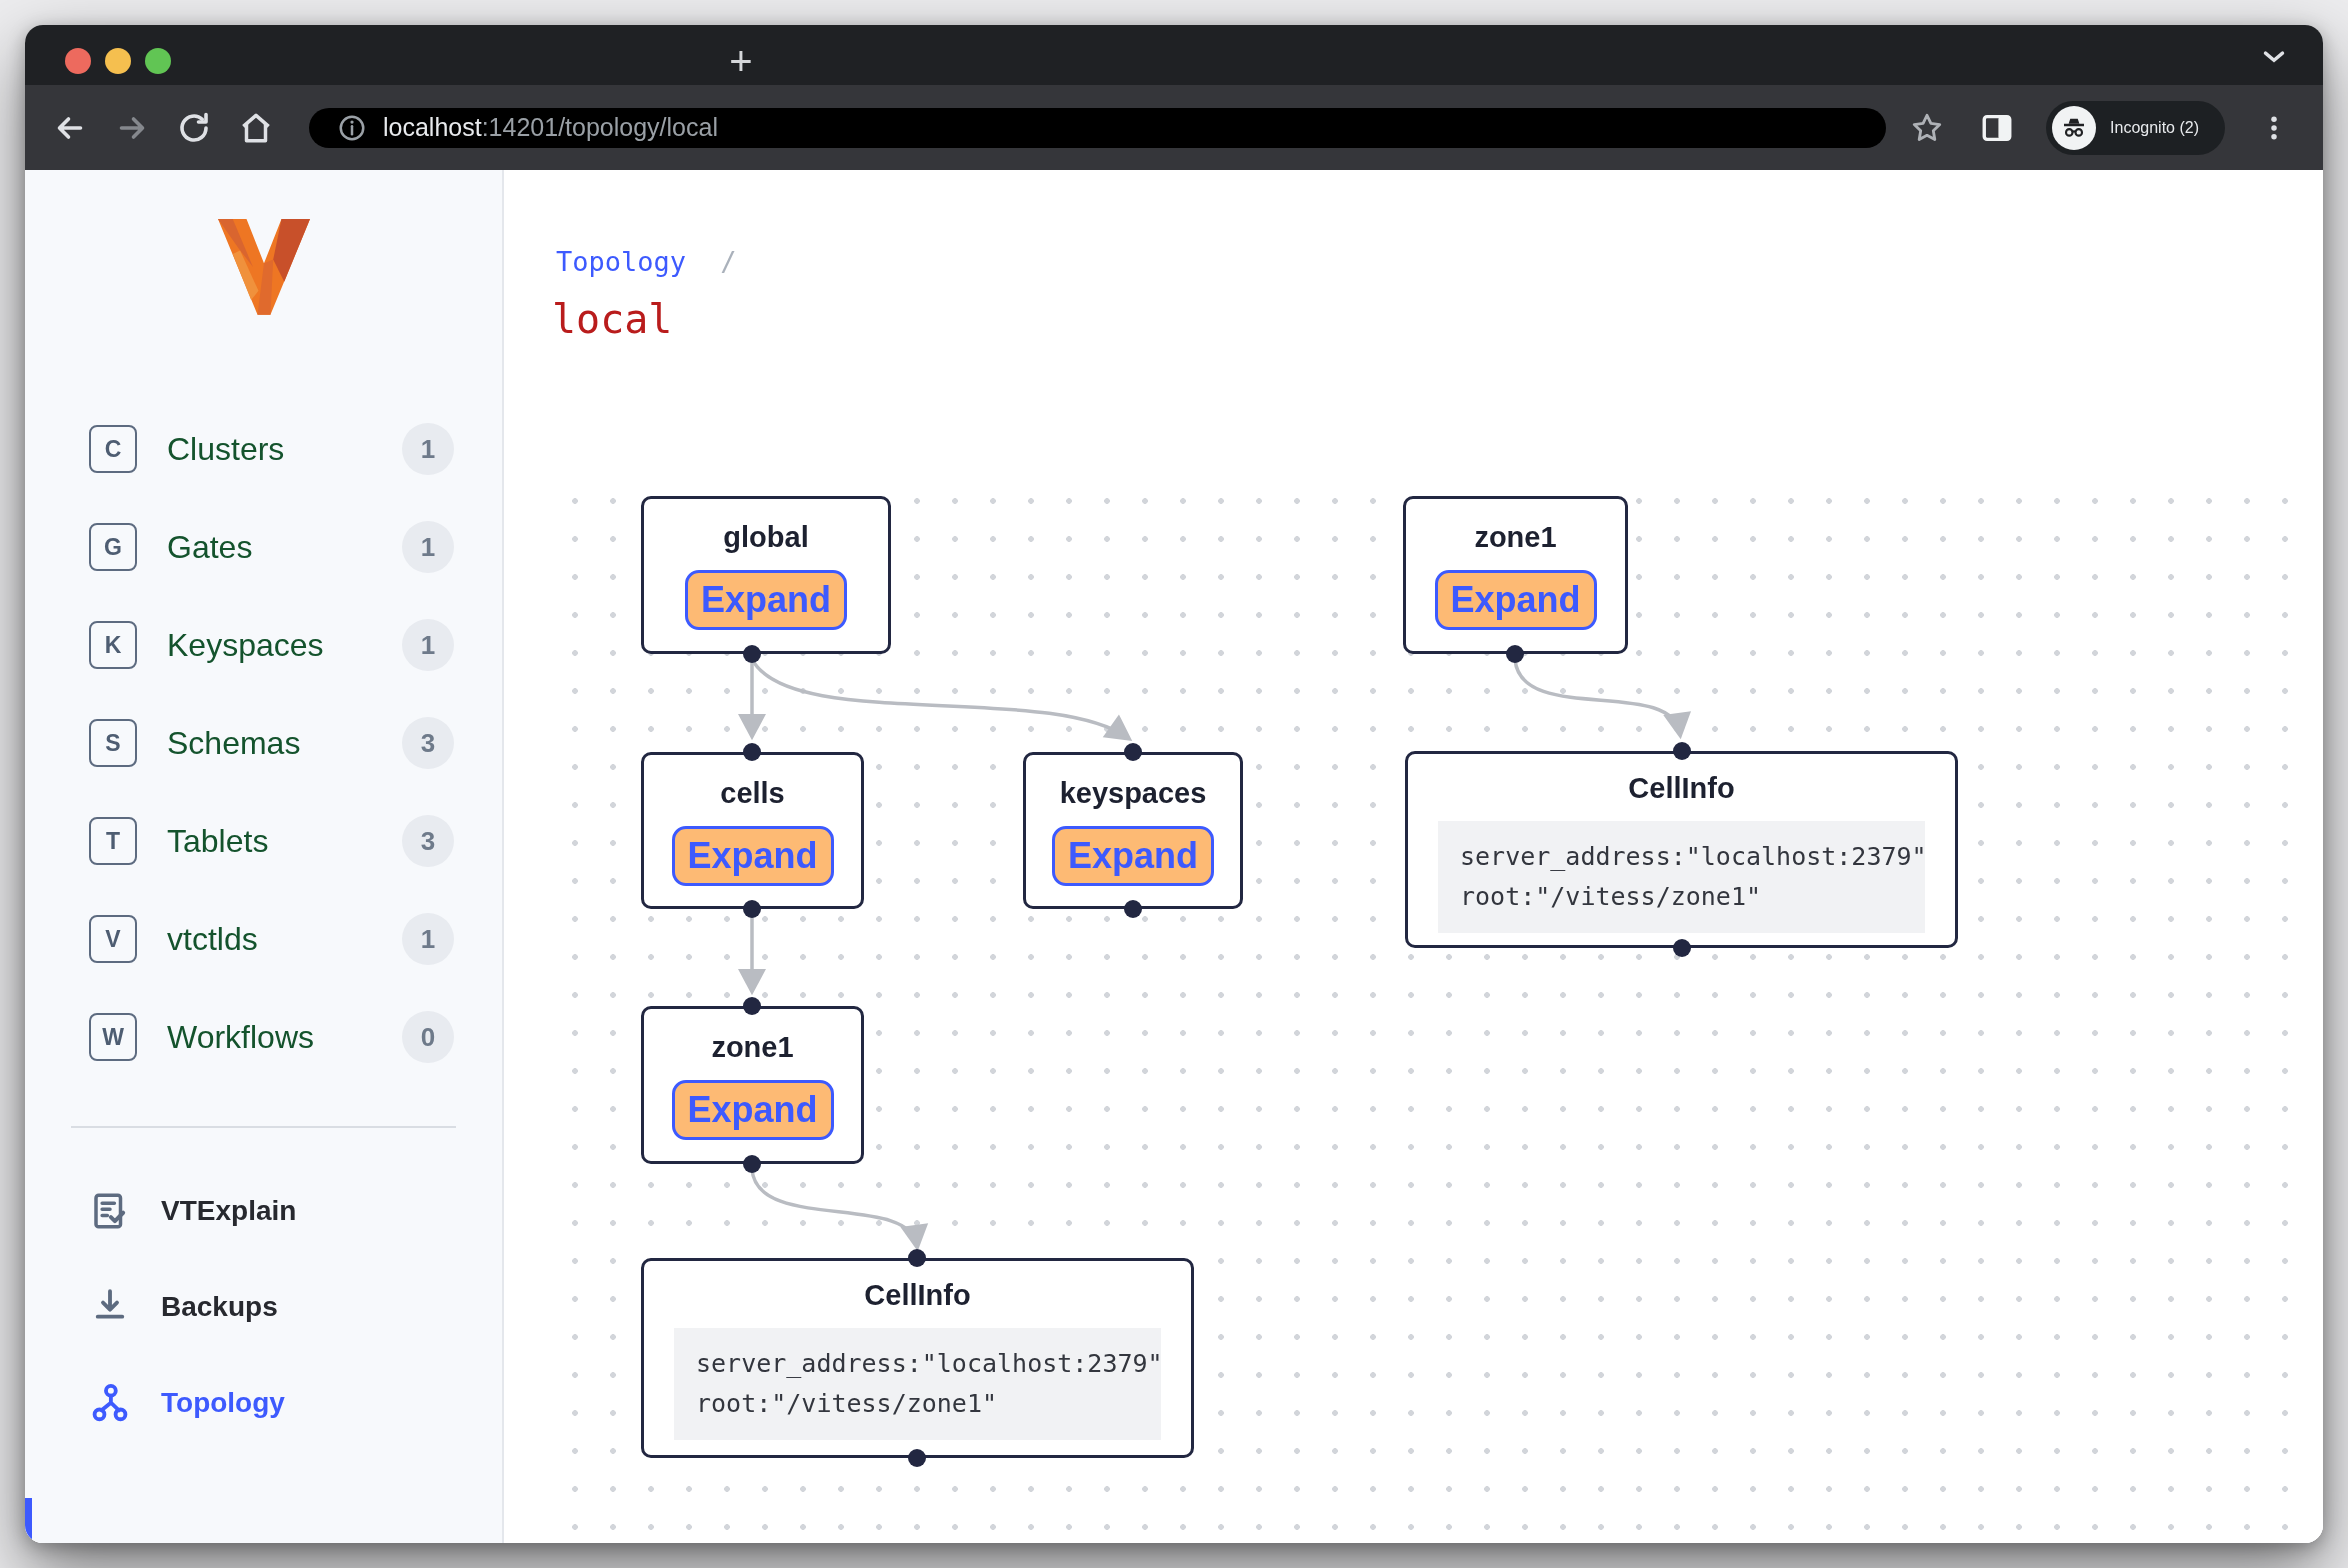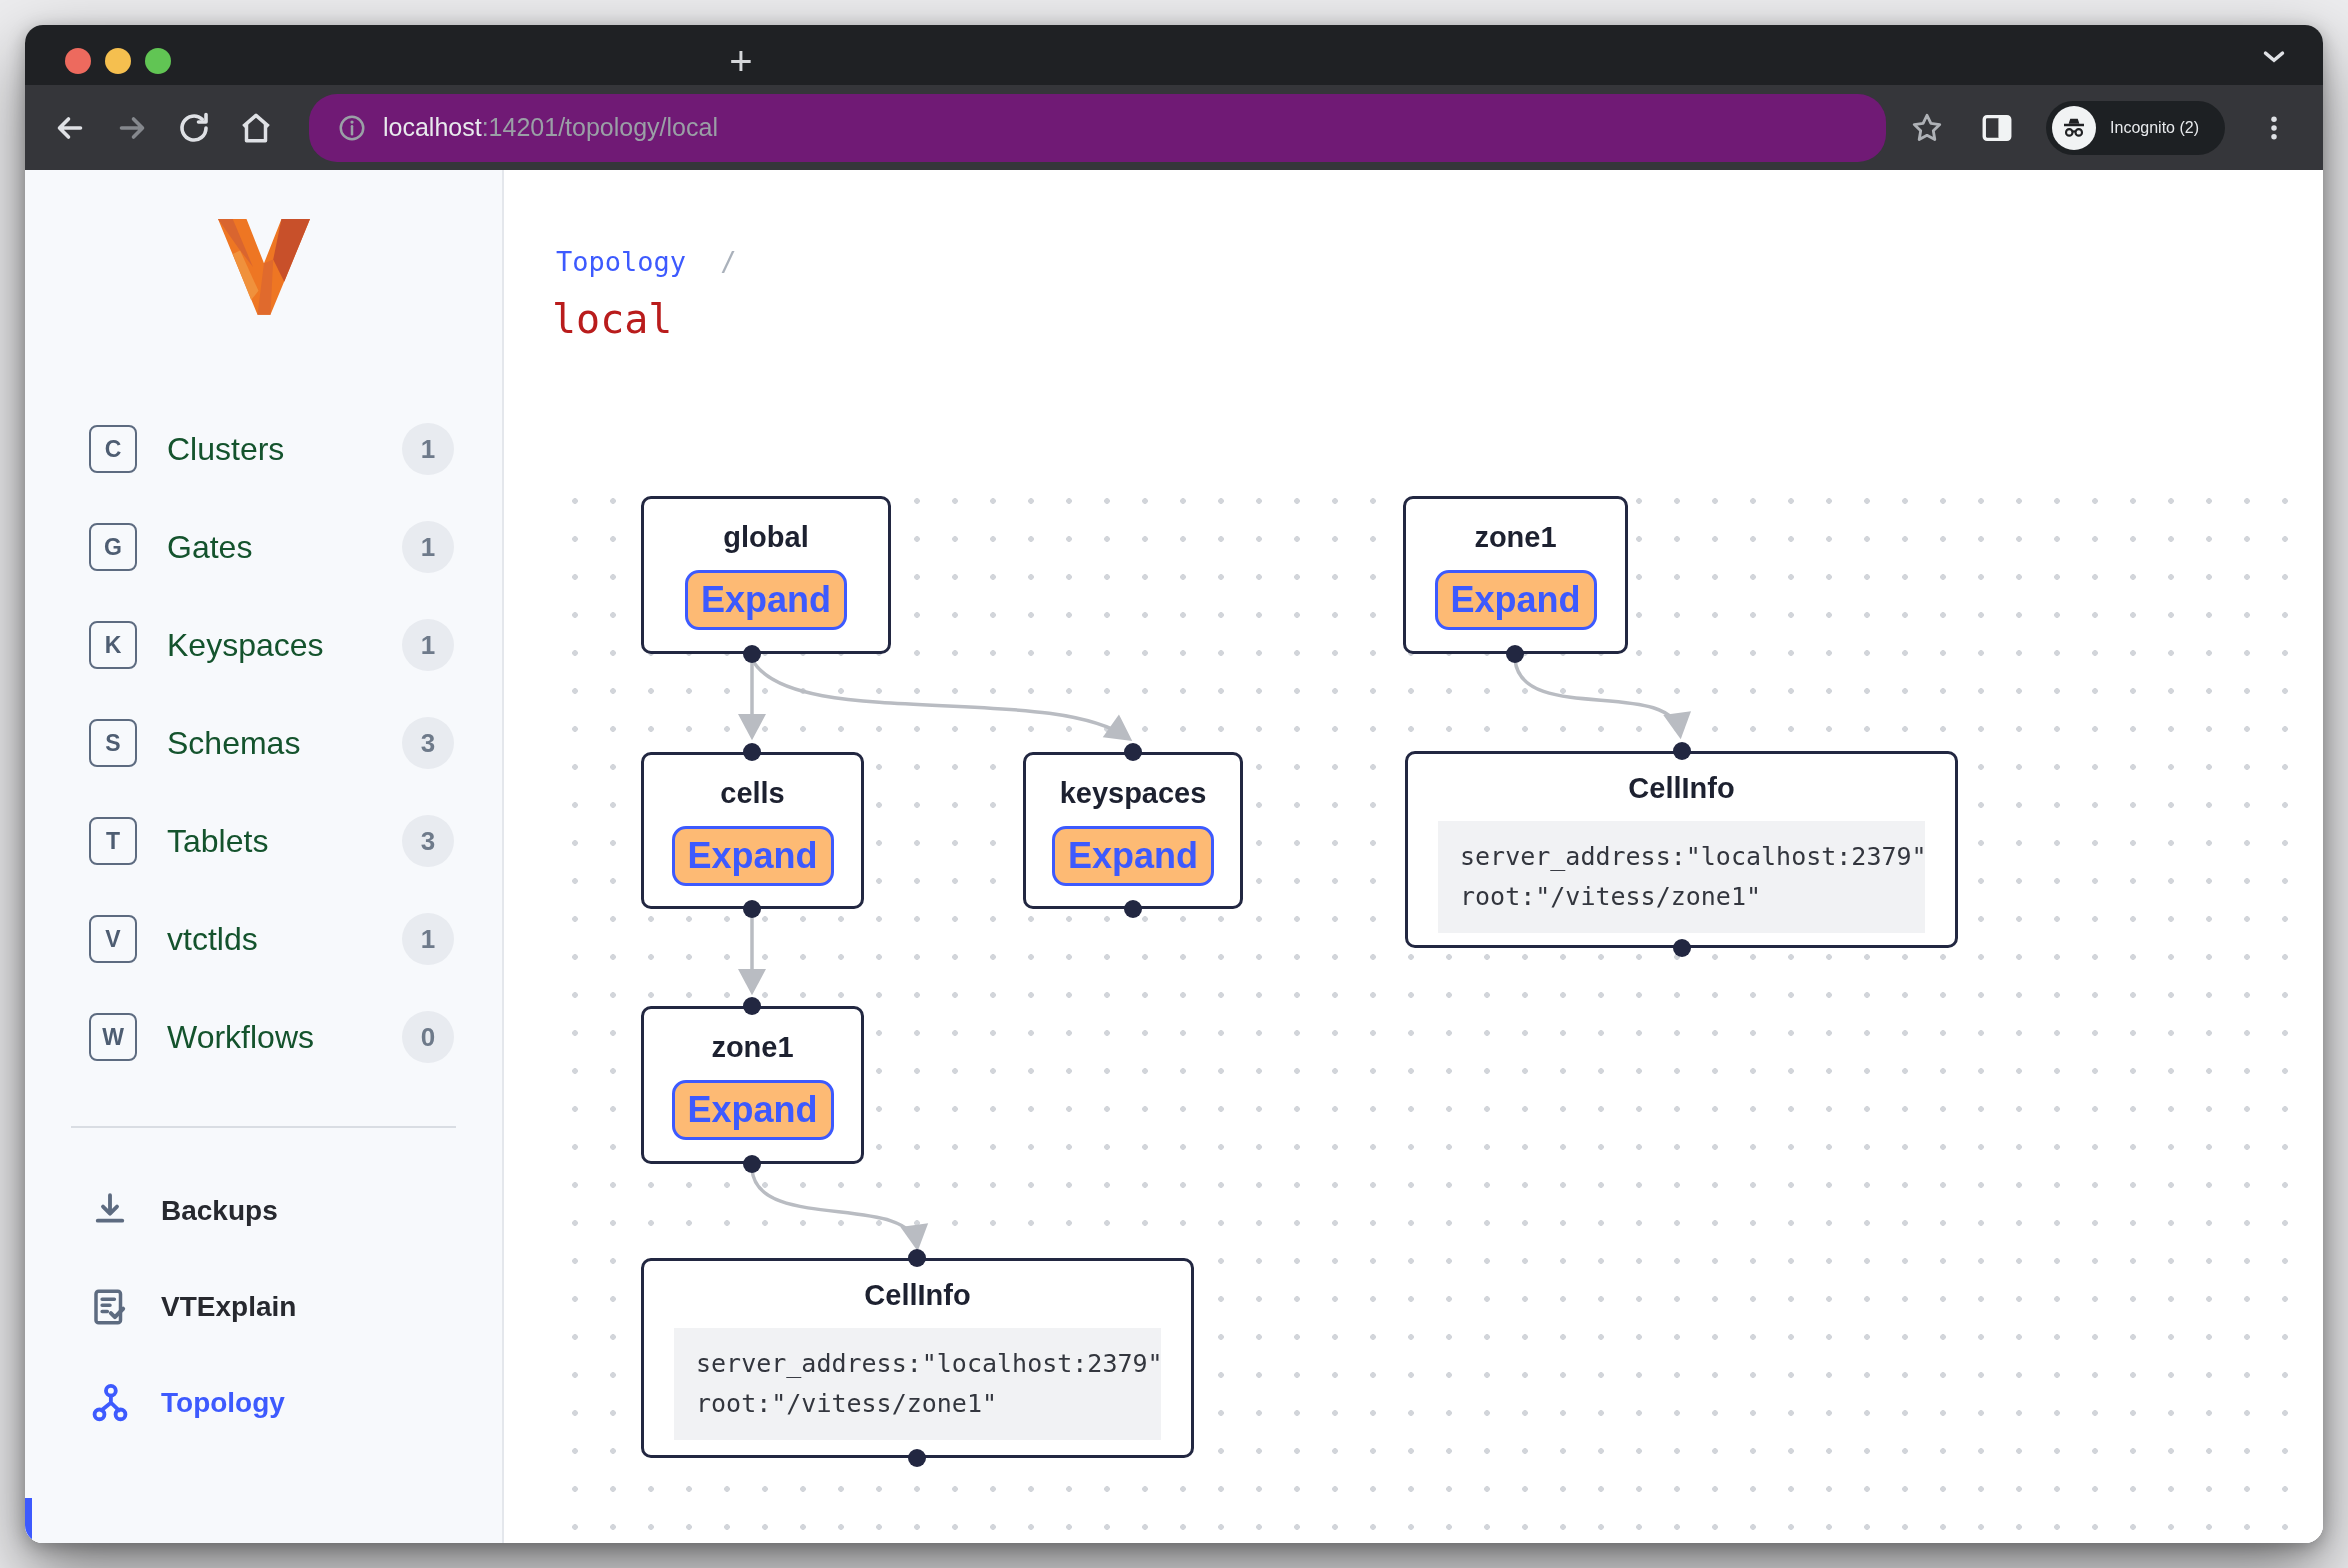--- a/index.html
+++ b/index.html
@@ -28,21 +28,21 @@
   .newtab { position:absolute; left:690px; top:12px; width:52px; height:48px;
     display:flex; align-items:center; justify-content:center; color:#d5d7da; font-size:40px; font-weight:300;}
   .tab-search { position:absolute; right:32px; top:14px; color:#dfe1e5; }
 
   
   .toolbar { position:relative; height:85px; background:#35363a; display:flex; align-items:center; }
   .nav-ic { width:62px; height:62px; display:flex; align-items:center; justify-content:center; color:#dfe1e5; border-radius:50%; flex:0 0 auto;}
   .nav-ic.disabled { color:#85888d; }
   .toolbar .back { margin-left:14px; }
   .urlbar {
-    height:68px; flex:1; margin-left:22px; background:#701a75; border-radius:28px;
+    height:40px; flex:1; margin-left:22px; background:#000000; border-radius:28px;
     display:flex; align-items:center; padding:0 28px; gap:16px; min-width:0;
   }
   .url-host { color:#e8eaed; font-size:25px; }
   .url-rest { color:#9aa0a6; font-size:25px; }
   .right-ics { display:flex; align-items:center; margin:0 18px 0 10px; gap:8px; }
   .incog-pill { height:54px; background:#1d2023; border-radius:27px; display:flex; align-items:center; gap:14px; padding:0 26px 0 6px; margin:0 10px;}
   .incog-circle { width:44px; height:44px; border-radius:50%; background:#f1f3f4; display:flex; align-items:center; justify-content:center; color:#202124;}
   .incog-label { color:#e8eaed; font-size:16px; white-space:nowrap; }
 
   
@@ -220,33 +220,33 @@
         <div class="nav-item">
           <div class="letter-ic">W</div>
           <div class="nav-label">Workflows</div>
           <div class="count-badge">0</div>
         </div>
       </div>
 
       <div class="side-divider"></div>
 
       <div class="tool-item">
-        <svg width="42" height="42" viewBox="0 0 24 24" fill="none" stroke="#5d6b80" stroke-width="2.2" stroke-linecap="round" stroke-linejoin="round">
-            <path d="M12 3v10M8 9.5l4 4 4-4"></path>
-            <path d="M5 17.5h14"></path>
-          </svg>
-        <span class="tool-label">Backups</span>
-      </div>
-      <div class="tool-item">
         <svg width="42" height="42" viewBox="0 0 24 24" fill="none" stroke="#5d6b80" stroke-width="2" stroke-linecap="round" stroke-linejoin="round">
             <rect x="4" y="3" width="14" height="18" rx="1.5"></rect>
             <path d="M7.5 7.5h7M7.5 11h4.5M7.5 14.5h3"></path>
             <path d="M12.5 15.5l2.3 2.3 4.7-4.8" stroke-width="2.3"></path>
           </svg>
         <span class="tool-label">VTExplain</span>
+      </div>
+      <div class="tool-item">
+        <svg width="42" height="42" viewBox="0 0 24 24" fill="none" stroke="#5d6b80" stroke-width="2.2" stroke-linecap="round" stroke-linejoin="round">
+            <path d="M12 3v10M8 9.5l4 4 4-4"></path>
+            <path d="M5 17.5h14"></path>
+          </svg>
+        <span class="tool-label">Backups</span>
       </div>
       <div class="tool-item active">
         <svg width="42" height="42" viewBox="0 0 24 24" fill="none" stroke="#3d5afe" stroke-width="2.2" stroke-linecap="round">
             <circle cx="12.5" cy="5" r="2.8"></circle>
             <circle cx="6" cy="18.5" r="2.8"></circle>
             <circle cx="18" cy="18.5" r="2.8"></circle>
             <path d="M12.5 7.8v4M12.5 11.8L7.2 16.2M12.5 11.8l4.6 4.4"></path>
           </svg>
         <span class="tool-label">Topology</span>
       </div>

